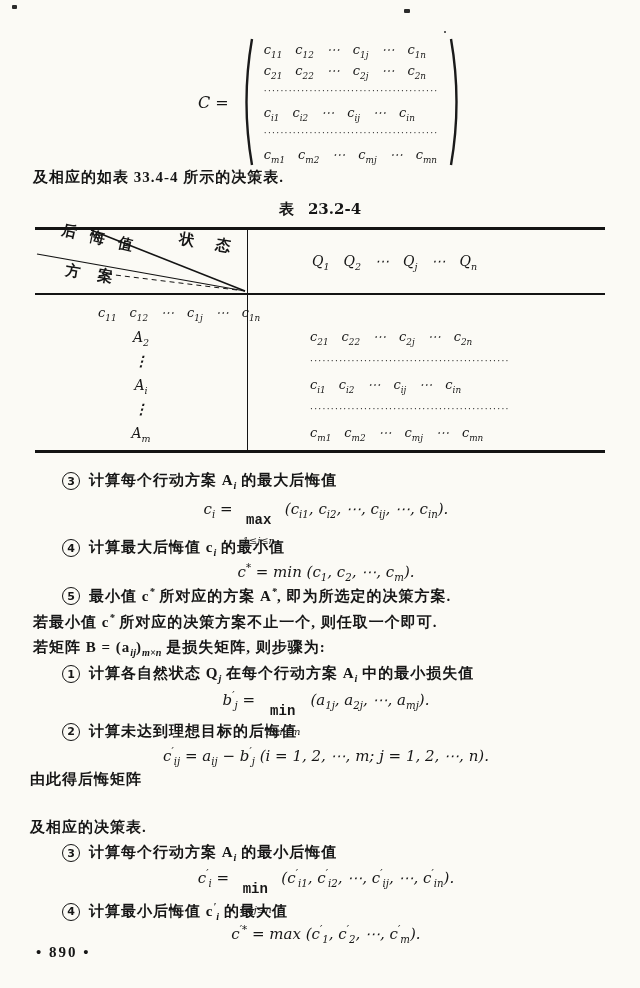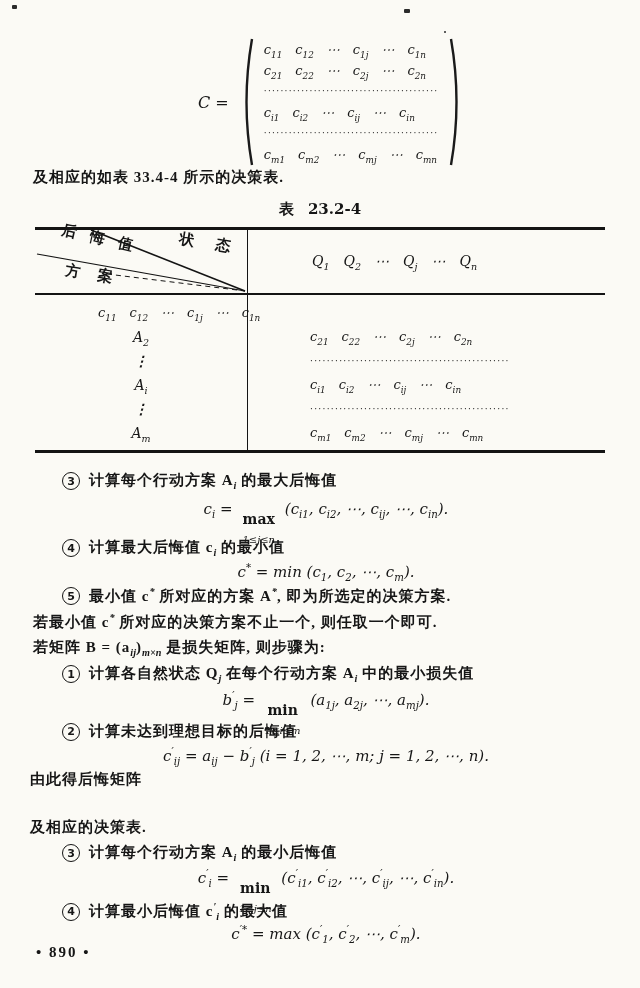--- a/index.html
+++ b/index.html
@@ -25,21 +25,21 @@
   .stepline{position:absolute; left:62px; display:flex; align-items:center; white-space:nowrap;}
   .numbadge{
     display:inline-flex; width:16px; height:16px; margin-right:9px; flex:0 0 auto;
     border:1.4px solid #141414; border-radius:50%;
     align-items:center; justify-content:center;
     font-size:11px; font-weight:700; font-style:normal;
     font-family:"DejaVu Sans",sans-serif;
   }
   .formula{position:absolute; left:16px; width:620px; text-align:center; font-size:15px; white-space:nowrap;}
   .limop{display:inline-flex; flex-direction:column; align-items:center; vertical-align:-10px; margin:0 5px;}
-  .limop .op{font-style:normal; font-weight:600; font-size:14px; line-height:14px;}
+  .limop .op{font-style:normal; font-weight:600; font-size:14px; line-height:14px;font-family:Liberation Mono, monospace;}
   .limop .under{font-size:10px; line-height:11px; font-style:italic;margin-top:8px;}
 
   
   .dtable{position:absolute; left:35px; top:227px; width:570px; height:228px;}
   .rule{position:absolute; background:#141414;}
   .corner-label{position:absolute; font-weight:600; font-size:15px; white-space:nowrap;}
   .qhead{position:absolute; left:212px; top:26px; width:358px; text-align:left; padding-left:65px;
          box-sizing:border-box; font-size:14px; word-spacing:16px; white-space:nowrap;}
   .trow{position:absolute; left:0; width:570px; height:24px; line-height:24px; display:flex;}
   .tlabel{width:212px; text-align:center; font-size:14px; flex:0 0 auto;}

